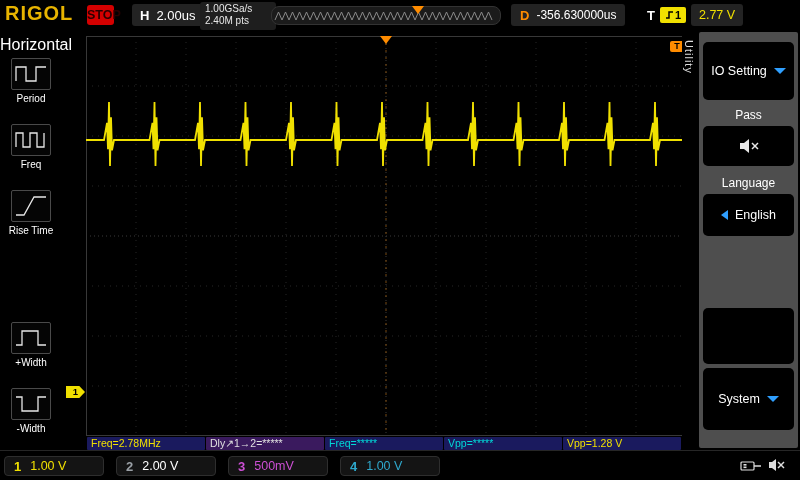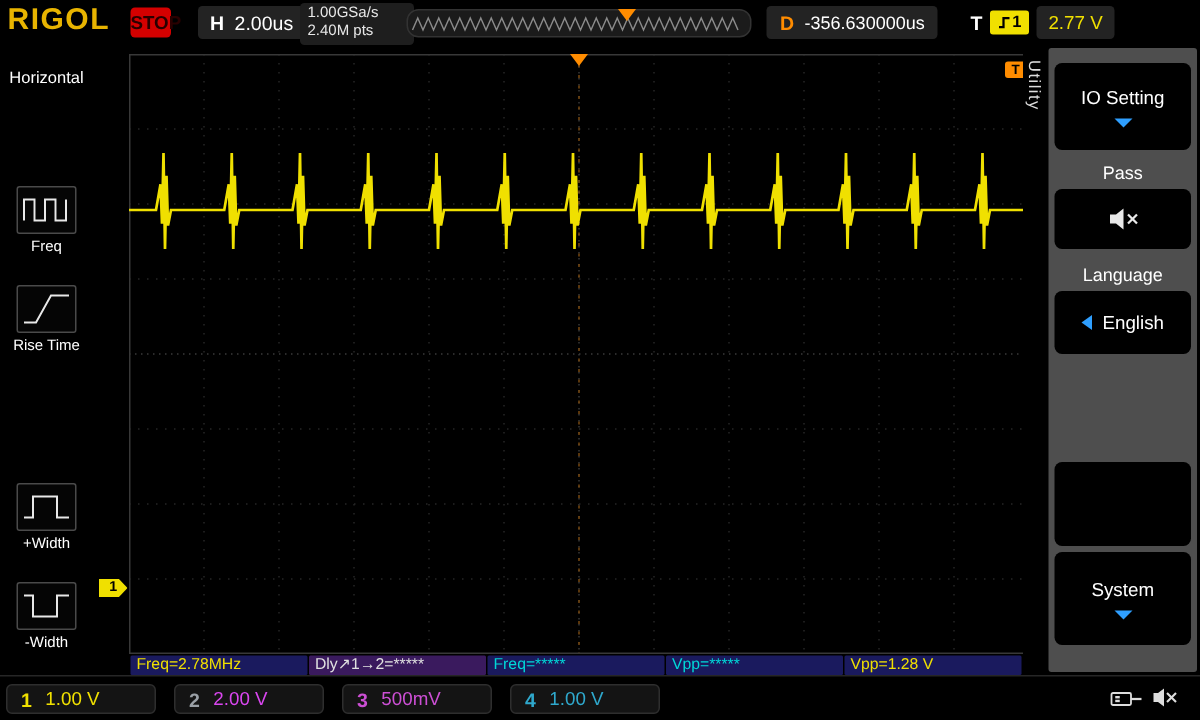--- a/index.html
+++ b/index.html
@@ -26,21 +26,21 @@
   .dgroup .dl{font-weight:bold;font-size:13px;color:#ff8c00;}
   .dgroup .dv{font-size:12px;color:#fff;}
   .tgroup{left:647px;top:4px;height:22px;display:flex;align-items:center;gap:5px;}
   .tgroup .tl{font-weight:bold;font-size:13px;color:#fff;}
   .trig-chip{width:26px;height:16px;border-radius:2px;display:flex;align-items:center;
              justify-content:center;gap:1px;color:#000;font-weight:bold;font-size:11px;background:#f0e000;}
   .tlevel{height:22px;background:#232323;border-radius:3px;display:flex;align-items:center;
           padding:0 8px;font-size:12.5px;color:#f0e000;}
 
   
-  .lm-title{left:0;top:46px;width:62px;text-align:center;font-size:11px;color:#fff;}
+  .lm-title{left:0;top:36px;width:62px;text-align:center;font-size:16px;color:#fff;}
   .m-item{left:3px;width:56px;text-align:center;}
   .m-icon{width:38px;height:30px;border:1px solid #4a4a4a;background:#050505;margin:0 auto;
           display:flex;align-items:center;justify-content:center;border-radius:2px;}
   .m-label{font-size:10px;color:#fff;margin-top:3px;white-space:nowrap;}
 
   
   .grid-wrap{left:86px;top:36px;width:600px;height:400px;}
   .trig-pos{left:380px;top:36px;width:0;height:0;border-left:6px solid transparent;
             border-right:6px solid transparent;border-top:8px solid #ff8c00;}
   .trig-badge{left:670px;top:41px;width:14px;height:11px;background:#ff8c00;color:#000;
@@ -52,21 +52,21 @@
   
   .meas{top:437px;width:118px;height:13px;font-size:10.5px;line-height:13px;
         padding-left:4px;box-sizing:border-box;white-space:nowrap;overflow:hidden;border-radius:1px;}
 
   
   .right-panel{left:682px;top:30px;width:118px;height:420px;background:#000;}
   .utility-tab{position:absolute;left:1px;top:10px;writing-mode:vertical-rl;
                font-size:11px;color:#ddd;letter-spacing:1px;}
   .menu-col{position:absolute;left:17px;top:2px;width:99px;height:416px;background:#4e4e4e;border-radius:2px;}
   .btn{position:absolute;left:4px;width:91px;background:#000;border-radius:5px;
-       display:flex;flex-direction:column;align-items:center;justify-content:center;gap:7px;}
+       display:flex;flex-direction:row;align-items:center;justify-content:center;gap:7px;}
   .btn .bl{font-size:12.5px;color:#fff;}
   .mini-label{position:absolute;left:0;width:99px;text-align:center;font-size:12px;color:#fff;}
   .tri-down{width:0;height:0;border-left:6px solid transparent;border-right:6px solid transparent;
             border-top:6px solid #2f9fff;}
   .tri-left{width:0;height:0;border-top:5px solid transparent;border-bottom:5px solid transparent;
             border-right:7px solid #2f9fff;}
 
   
   .bottombar{left:0;top:450px;width:800px;height:30px;background:#000;border-top:1px solid #262626;}
   .ch{position:absolute;top:5px;height:20px;width:100px;background:#141414;border:1px solid #2e2e2e;
@@ -110,20 +110,28 @@
       <svg width="9" height="12">
         <path d="M1,9 H4 V3 H8" stroke="#000" fill="none" stroke-width="1.5"></path>
       </svg>
       <span>1</span>
     </span>
     <span class="tlevel">2.77 V</span>
   </div>
 
   <div class="abs lm-title">Horizontal</div>
 
+  <div class="abs m-item" style="top:58px;">
+    <div class="m-icon">
+      <svg width="34" height="26">
+          <polyline points="2,20 2,6 12,6 12,20 22,20 22,6 32,6" fill="none" stroke="#e8e8e8" stroke-width="1.3"></polyline>
+        </svg>
+    </div>
+    <div class="m-label">Period</div>
+  </div>
 
   <div class="abs m-item" style="top:124px;">
     <div class="m-icon">
       <svg width="34" height="26">
           <polyline points="2,20 2,6 9,6 9,20 16,20 16,6 23,6 23,20 30,20 30,6" fill="none" stroke="#e8e8e8" stroke-width="1.3"></polyline>
         </svg>
     </div>
     <div class="m-label">Freq</div>
   </div>
 
@@ -227,21 +235,21 @@
     </div>
   </div>
 
   <div class="abs bottombar">
     <div class="ch" style="left:4px;">
       <span class="num" style="color: rgb(240, 224, 0);">1</span>
       <span class="val" style="color: rgb(240, 224, 0);">1.00 V</span>
     </div>
     <div class="ch" style="left:116px;">
       <span class="num" style="color: rgb(154, 160, 166);">2</span>
-      <span class="val" style="color: #d946ef;">2.00 V</span>
+      <span class="val" style="color: #ffffff;">2.00 V</span>
     </div>
     <div class="ch" style="left:228px;">
       <span class="num" style="color: rgb(204, 79, 212);">3</span>
       <span class="val" style="color: rgb(204, 79, 212);">500mV</span>
     </div>
     <div class="ch" style="left:340px;">
       <span class="num" style="color: rgb(47, 168, 204);">4</span>
       <span class="val" style="color: rgb(47, 168, 204);">1.00 V</span>
     </div>
 

